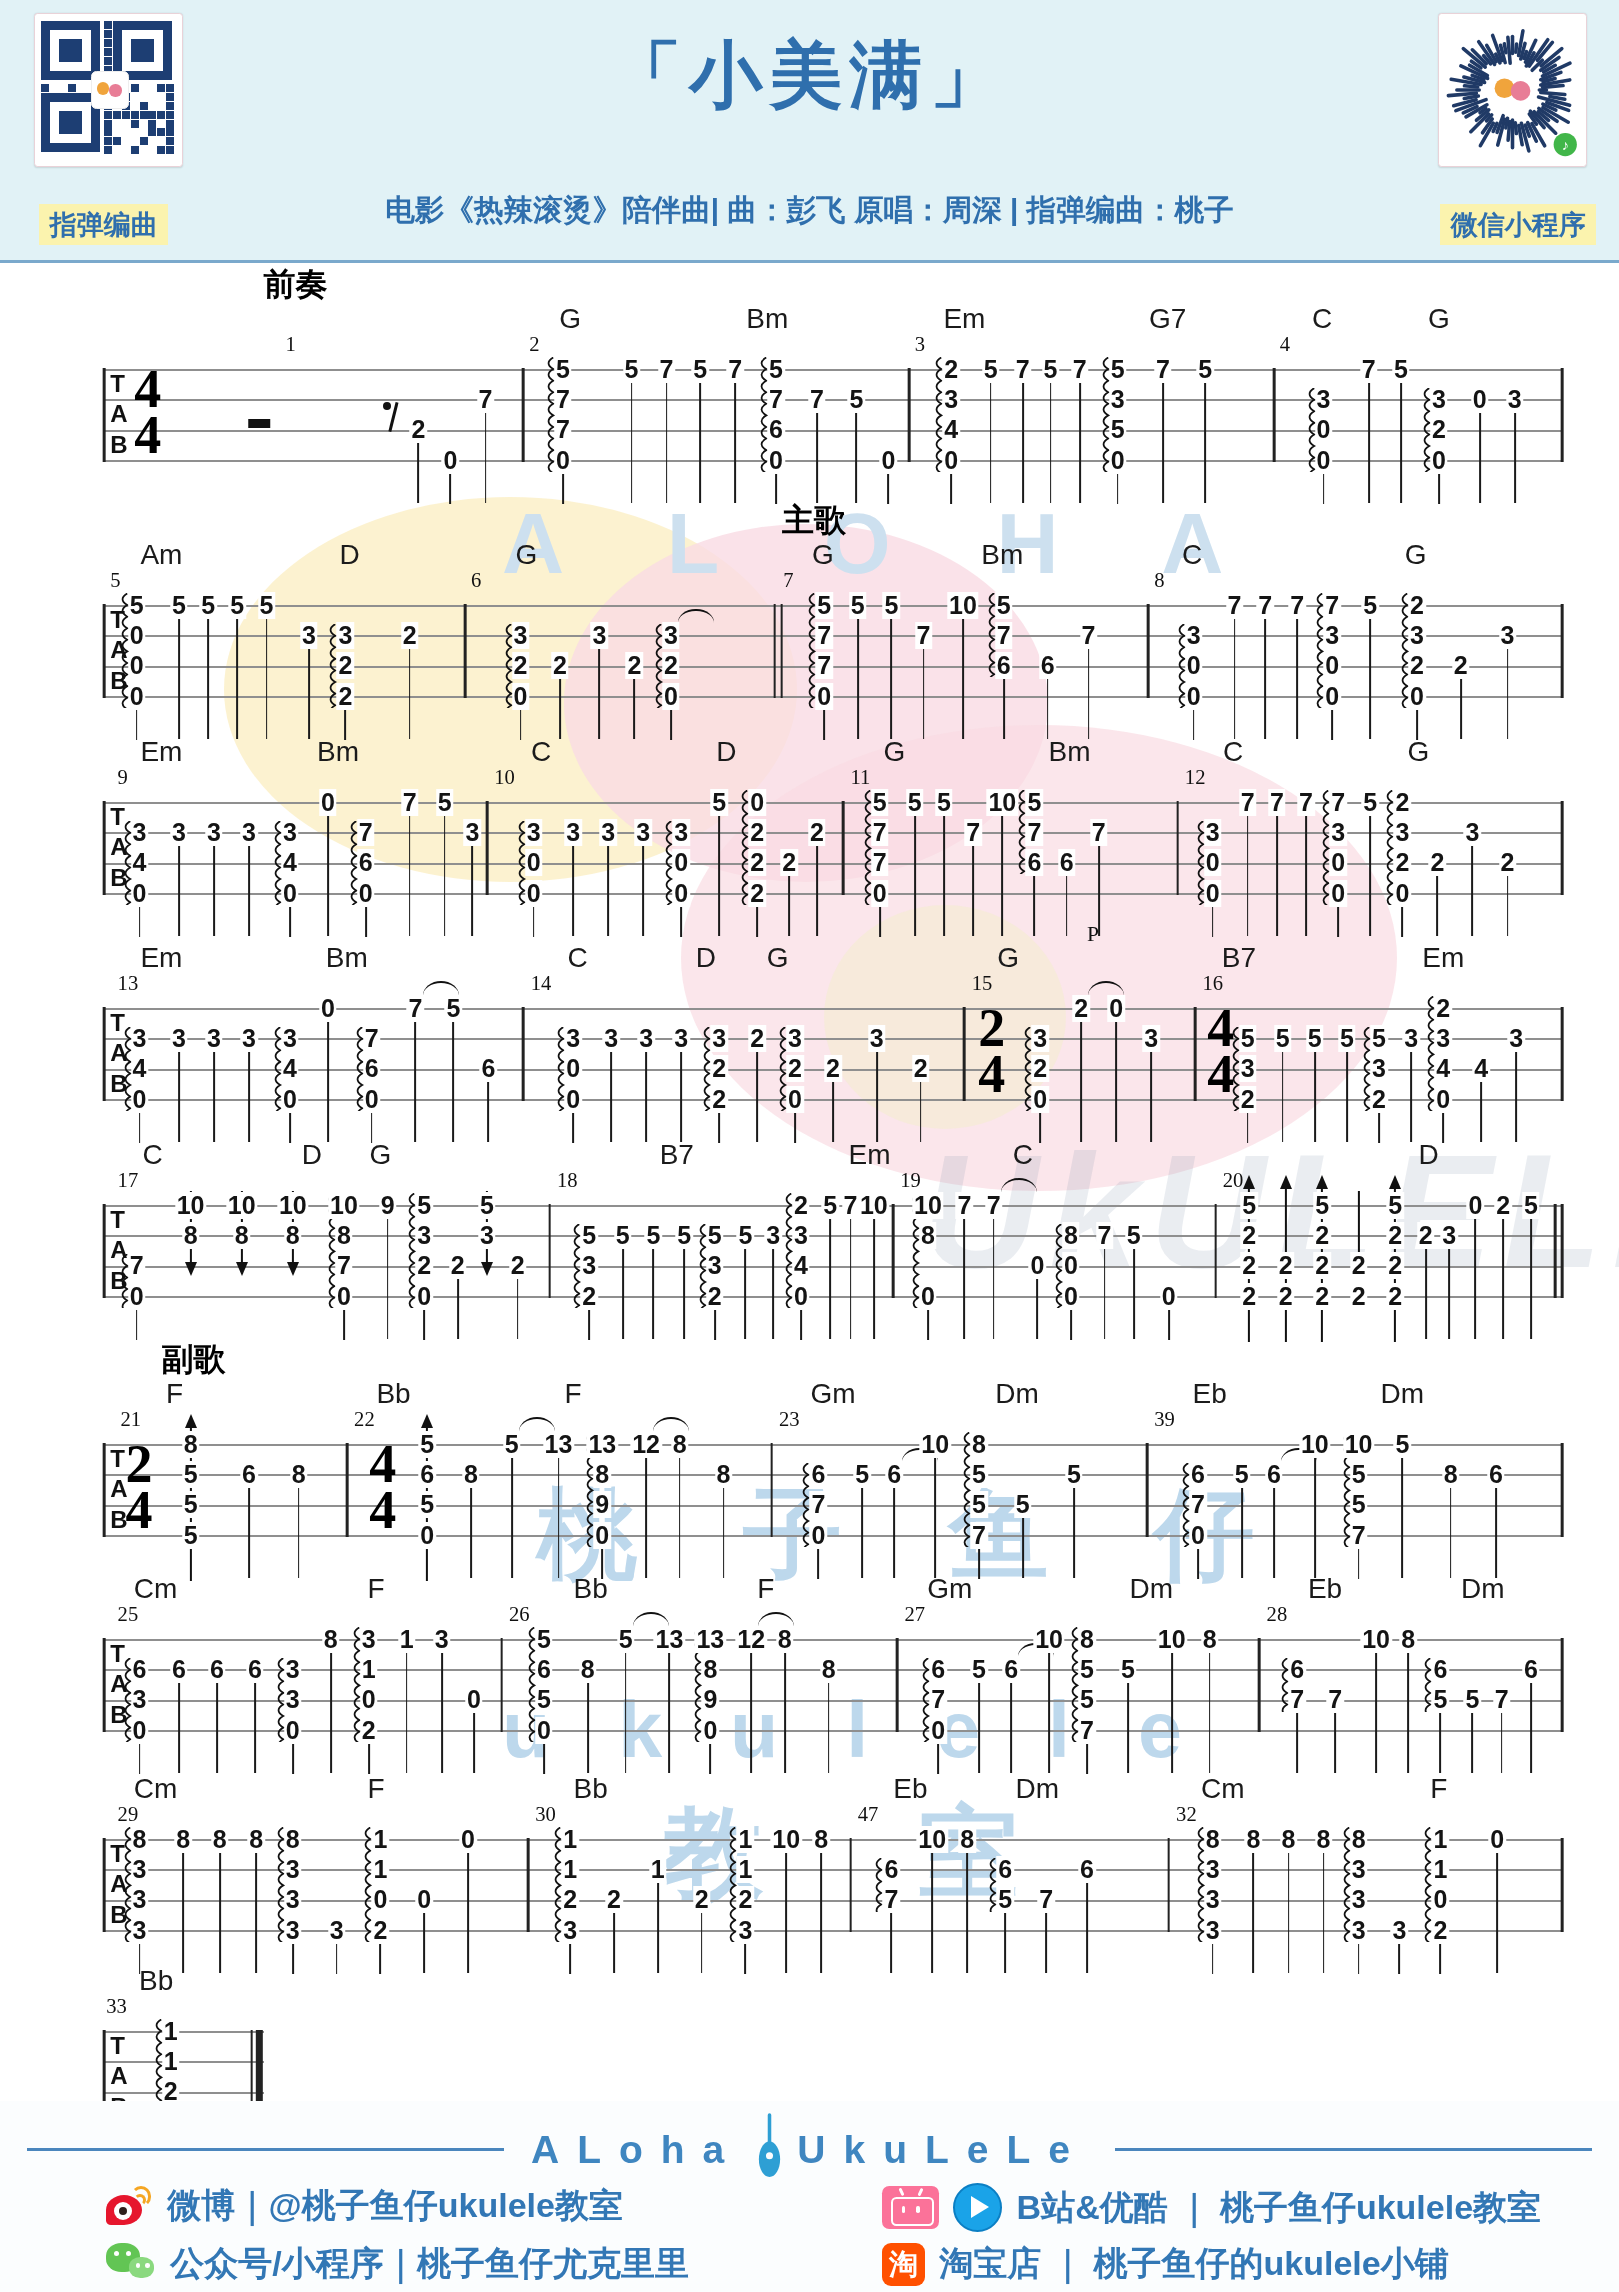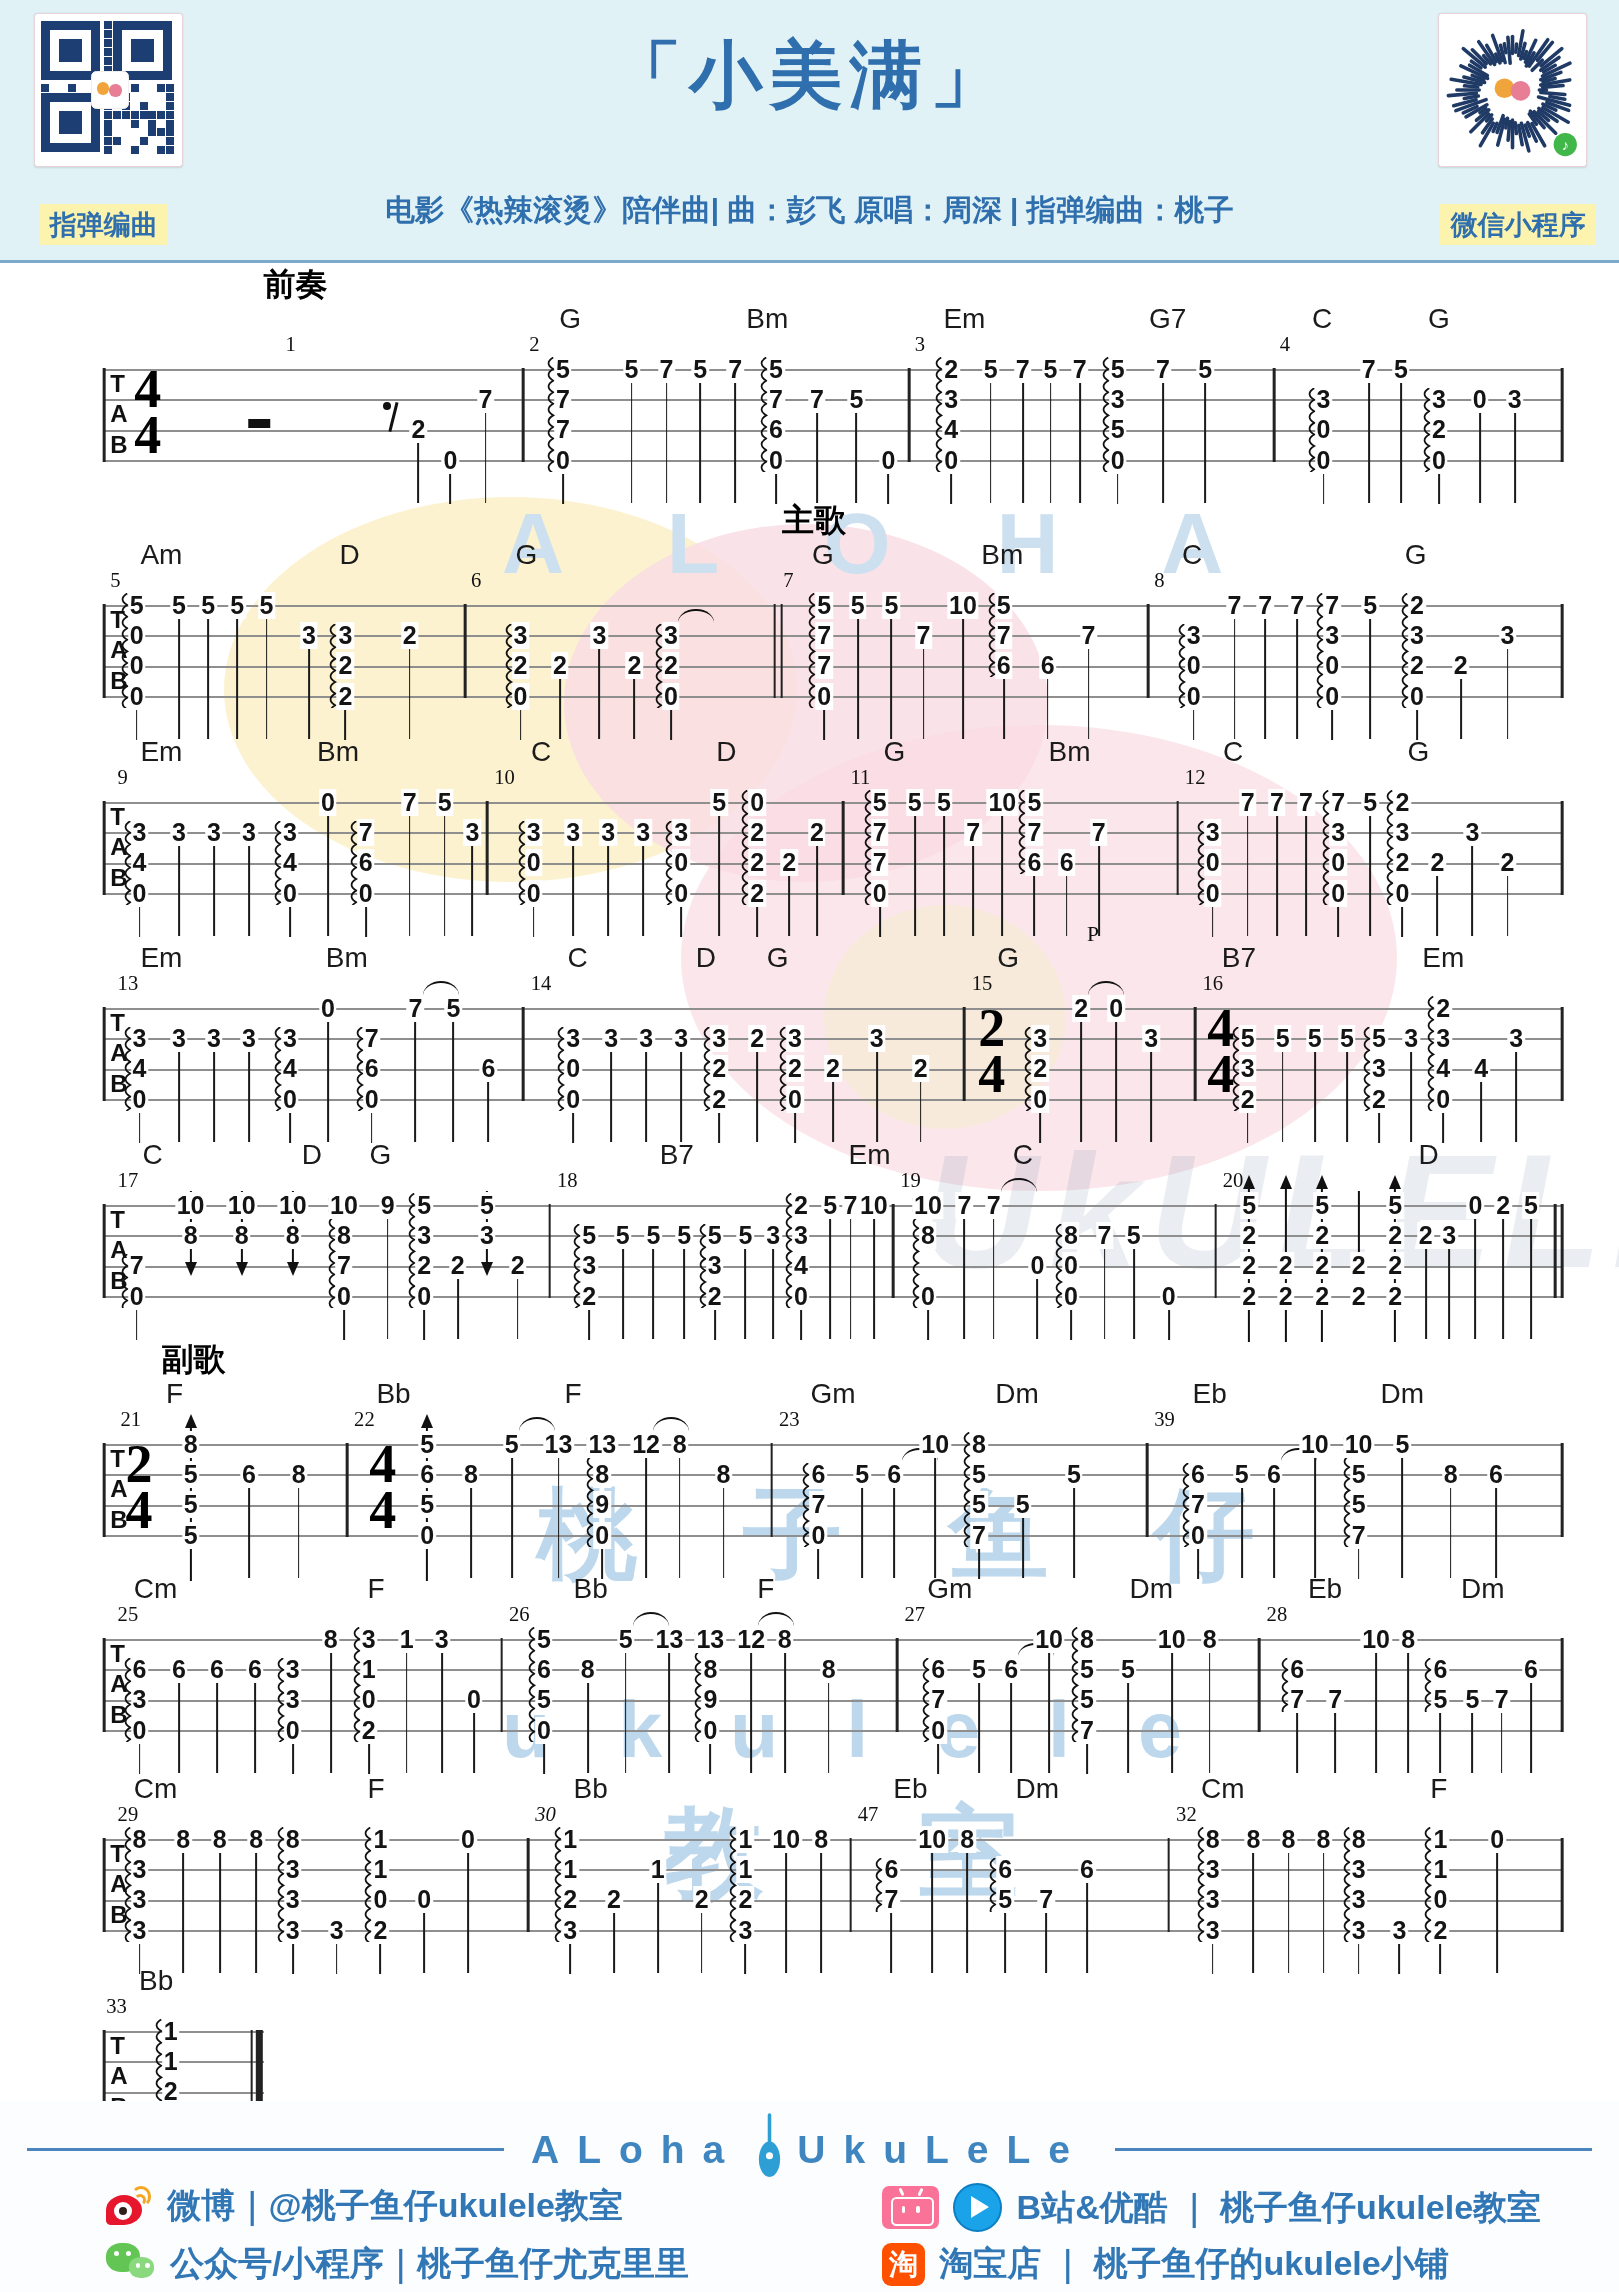--- a/index.html
+++ b/index.html
@@ -1282,21 +1282,21 @@
       <div class="clef" style="top: 32px;">A</div>
       <div class="clef" style="top: 63px;">B</div>
       <div class="chord" style="left: 3.6%;">Cm</div>
       <div class="chord" style="left: 18.7%;">F</div>
       <div class="chord" style="left: 33.4%;">Bb</div>
       <div class="chord" style="left: 55.3%;">Eb</div>
       <div class="chord" style="left: 64%;">Dm</div>
       <div class="chord" style="left: 76.7%;">Cm</div>
       <div class="chord" style="left: 91.5%;">F</div>
       <div class="mnum" style="left: 1%;">29</div>
-      <div class="mnum" style="left: 29.6%; font-style: italic;">30</div>
+      <div class="mnum" style="left: 29.6%;">30</div>
       <div class="mnum" style="left: 51.7%;">47</div>
       <div class="mnum" style="left: 73.5%;">32</div>
       <div class="bar" style="left: 29.1%;"></div>
       <div class="bar" style="left: 51.2%;"></div>
       <div class="bar" style="left: 73%;"></div>
       <div class="bar" style="left: calc(100% - 0.9px);"></div>
       <svg class="arp-svg" width="10.7" height="115" style="left: calc(2.5% - 16px); top: -11.6px;" viewBox="0 0 12 128">
         <path d="M7 0 c-7 4 -7 9 0 13 c-7 4 -7 9 0 13 c-7 4 -7 9 0 13 c-7 4 -7 9 0 13 c-7 4 -7 9 0 13 c-7 4 -7 9 0 13 c-7 4 -7 9 0 13 c-7 4 -7 9 0 13 c-7 4 -7 9 0 13 c-7 4 -7 9 0 13" fill="none" stroke="#111" stroke-width="2"></path>
       </svg>
       <div class="stem" style="left: 2.5%; top: 105px; height: 29.6px;"></div>

